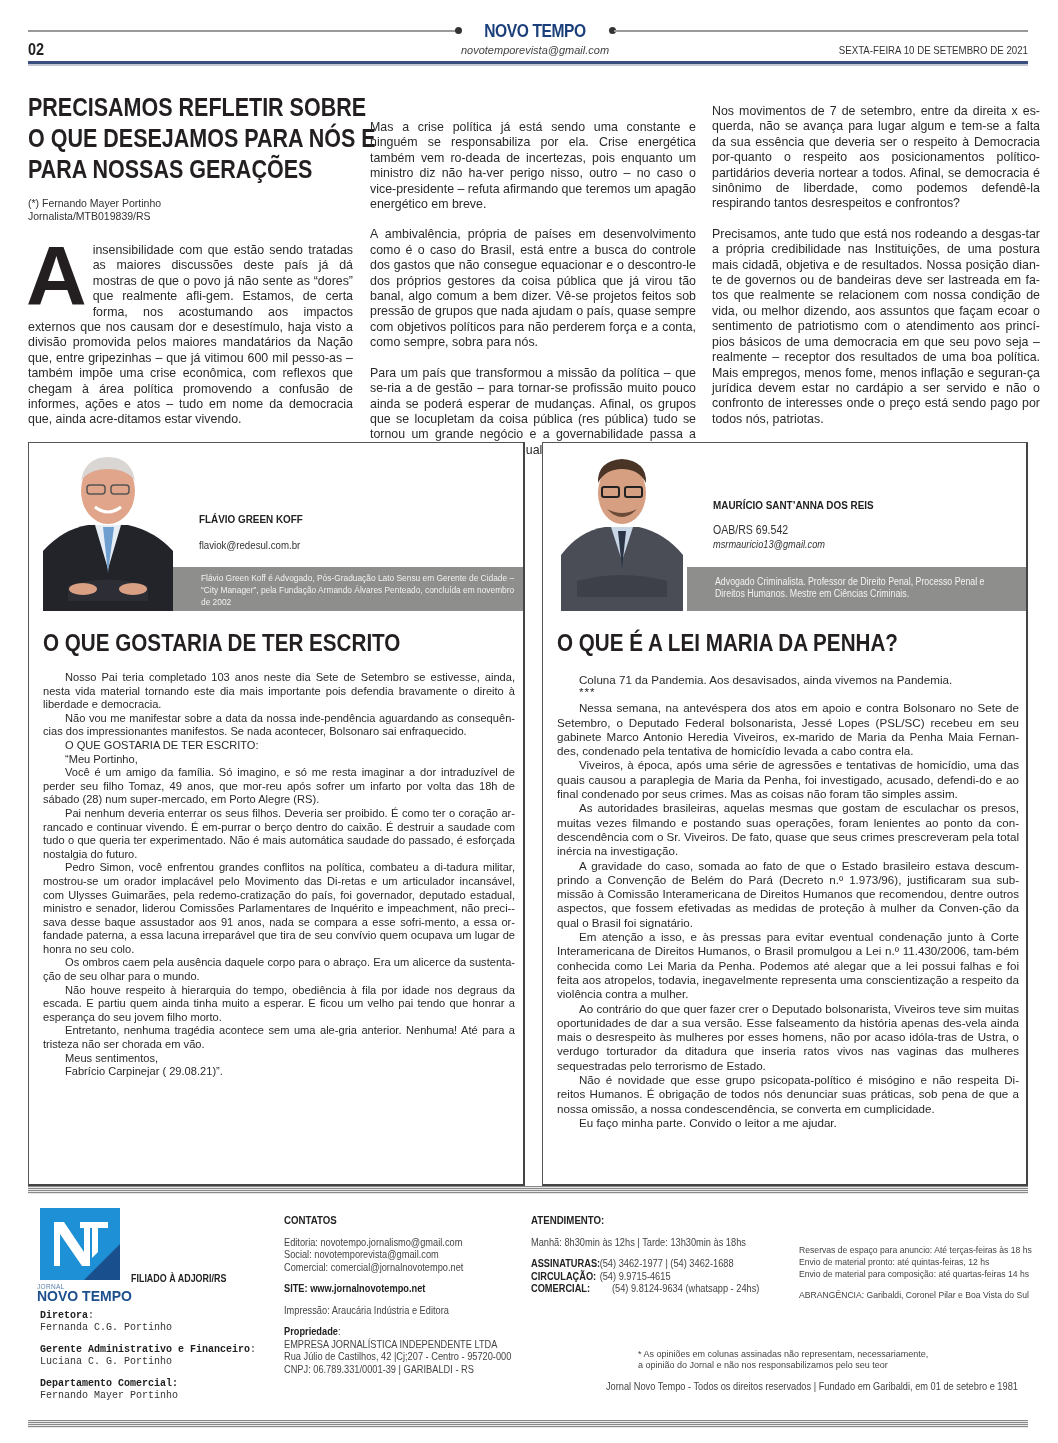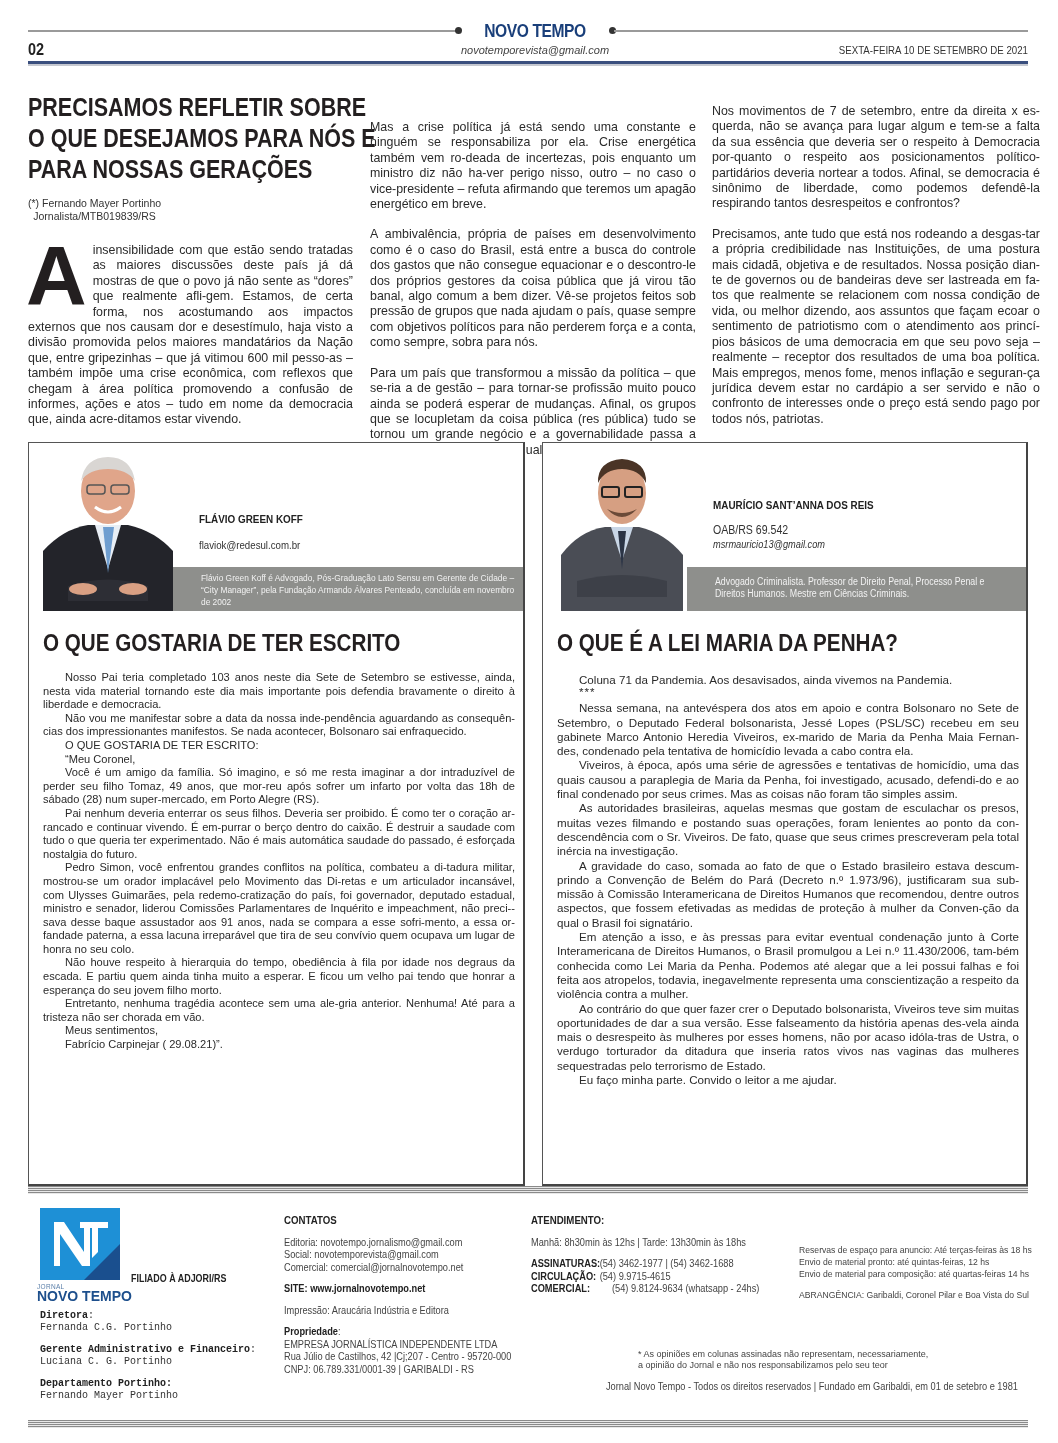--- a/index.html
+++ b/index.html
@@ -24,21 +24,21 @@
   .mh-date { position: absolute; right: 30px; top: 44px; font-size: 11px; color: #333;
     transform: scaleX(0.88); transform-origin: right; }
   .mh-rule-dark { position: absolute; left: 28px; top: 61px; width: 1000px; height: 3px; background: #3a4f7e; }
   .mh-rule-light { position: absolute; left: 28px; top: 64px; width: 1000px; height: 2px; background: #c5c8d0; }
 
   
   .top-article { position: absolute; left: 0; top: 80px; width: 960px; height: 340px; }
   .ta-headline { position: absolute; left: 28px; top: 12px; width: 320px;
     font-weight: bold; font-size: 25px; line-height: 31px; color: #231f20;
     transform: scaleX(0.86); transform-origin: left; white-space: nowrap; }
-  .ta-byline { position: absolute; left: 28px; top: 117px; font-size: 10.5px; line-height: 13px; color: #333; text-align: center; }
+  .ta-byline { position: absolute; left: 28px; top: 117px; font-size: 10.5px; line-height: 13px; color: #333; }
   .ta-col { position: absolute; font-size: 12.4px; line-height: 15.4px; text-align: justify; color: #2a2a2a; }
   .ta-col p { margin-bottom: 15px; }
   .ta-col1 { left: 28px; top: 163px; width: 325px; }
   .ta-col2 { left: 370px; top: 40px; width: 326px; }
   .ta-col3 { left: 712px; top: 24px; width: 328px; }
   .dropcap { float: left; font-size: 84px; line-height: 60px; height: 60px; font-weight: bold;
     margin: 3px 6px 0 -2px; color: #231f20; }
 
   
   .opbox { position: absolute; top: 442px; width: 500px; height: 744px;
@@ -152,24 +152,25 @@
   <div class="op-band-text" style="left:172px; top:129px;">
     <div>Flávio Green Koff é Advogado, Pós-Graduação Lato Sensu em Gerente de Cidade –</div>
     <div>“City Manager”, pela Fundação Armando Álvares Penteado, concluída em novembro</div>
     <div>de 2002</div>
   </div>
   <h2 class="op-title">O QUE GOSTARIA DE TER ESCRITO</h2>
   <div class="op-body">
     <p>Nosso Pai teria completado 103 anos neste dia Sete de Setembro se estivesse, ainda, nesta vida material tornando este dia mais importante pois defendia bravamente o direito à liberdade e democracia.</p>
     <p>Não vou me manifestar sobre a data da nossa inde-pendência aguardando as consequên-cias dos impressionantes manifestos. Se nada acontecer, Bolsonaro sai enfraquecido.</p>
     <p>O QUE GOSTARIA DE TER ESCRITO:</p>
-    <p>“Meu Coronel,</p>
+    <p>“Meu Portinho,</p>
     <p>Você é um amigo da família. Só imagino, e só me resta imaginar a dor intraduzível de perder seu filho Tomaz, 49 anos, que mor-reu após sofrer um infarto por volta das 18h de sábado (28) num super-mercado, em Porto Alegre (RS).</p>
     <p>Pai nenhum deveria enterrar os seus filhos. Deveria ser proibido. É como ter o coração ar-rancado e continuar vivendo. É em-purrar o berço dentro do caixão. É destruir a saudade com tudo o que queria ter experimentado. Não é mais automática saudade do passado, é esforçada nostalgia do futuro.</p>
     <p>Pedro Simon, você enfrentou grandes conflitos na política, combateu a di-tadura militar, mostrou-se um orador implacável pelo Movimento das Di-retas e um articulador incansável, com Ulysses Guimarães, pela redemo-cratização do país, foi governador, deputado estadual, ministro e senador, liderou Comissões Parlamentares de Inquérito e impeachment, não preci--sava desse baque assustador aos 91 anos, nada se compara a esse sofri-mento, a essa or-fandade paterna, a essa lacuna irreparável que tira de seu convívio quem ocupava um lugar de honra  no seu colo.</p>
+    <p>Os ombros caem pela ausência daquele corpo para o abraço. Era um alicerce da sustenta-ção de seu olhar para o mundo.</p>
     <p>Não houve respeito à hierarquia do tempo, obediência à fila por idade nos degraus da escada. E partiu quem ainda tinha muito a esperar. E ficou um velho pai tendo que honrar a esperança do seu jovem filho morto.</p>
     <p>Entretanto, nenhuma tragédia acontece sem uma ale-gria anterior. Nenhuma! Até para a tristeza não ser chorada em vão.</p>
     <p>Meus sentimentos,</p>
     <p>Fabrício Carpinejar ( 29.08.21)”.</p>
   </div>
 </section>
 
 <section class="opbox right">
   <div class="op-band"></div>
   <div class="op-photo">
@@ -196,20 +197,21 @@
   <h2 class="op-title">O QUE É A LEI MARIA DA PENHA?</h2>
   <div class="op-body" style="top:230px;">
     <p>Coluna 71 da Pandemia. Aos desavisados, ainda vivemos na Pandemia.</p>
     <p class="stars">***</p>
     <p style="margin-top:4px">Nessa semana, na antevéspera dos atos em apoio e contra Bolsonaro no Sete de Setembro, o Deputado Federal bolsonarista, Jessé Lopes (PSL/SC) recebeu em seu gabinete Marco Antonio Heredia Viveiros, ex-marido de Maria da Penha Maia Fernan-des, condenado pela tentativa de homicídio levada a cabo contra ela.</p>
     <p>Viveiros, à época, após uma série de agressões e tentativas de homicídio, uma das quais causou a paraplegia de Maria da Penha, foi investigado, acusado, defendi-do e ao final condenado por seus crimes. Mas as coisas não foram tão simples assim.</p>
     <p>As autoridades brasileiras, aquelas mesmas que gostam de esculachar os presos, muitas vezes filmando e postando suas operações, foram lenientes ao ponto da con-descendência com o Sr. Viveiros. De fato, quase que seus crimes prescreveram pela total inércia na investigação.</p>
     <p>A gravidade do caso, somada ao fato de que o Estado brasileiro estava descum-prindo a Convenção de Belém do Pará (Decreto n.º 1.973/96), justificaram sua sub-missão à Comissão Interamericana de Direitos Humanos que recomendou, dentre outros aspectos, que fossem efetivadas as medidas de proteção à mulher da Conven-ção da qual o Brasil foi signatário.</p>
     <p>Em atenção a isso, e às pressas para evitar eventual condenação junto à Corte Interamericana de Direitos Humanos, o Brasil promulgou a Lei n.º 11.430/2006, tam-bém conhecida como Lei Maria da Penha. Podemos até alegar que a lei possui falhas e foi feita aos atropelos, todavia, inegavelmente representa uma conscientização a respeito da violência contra a mulher.</p>
     <p>Ao contrário do que quer fazer crer o Deputado bolsonarista, Viveiros teve sim muitas oportunidades de dar a sua versão. Esse falseamento da história apenas des-vela ainda mais o desrespeito às mulheres por esses homens, não por acaso idóla-tras de Ustra, o verdugo torturador da ditadura que inseria ratos vivos nas vaginas das mulheres sequestradas pelo terrorismo de Estado.</p>
+    <p>Não é novidade que esse grupo psicopata-político é misógino e não respeita Di-reitos Humanos. É obrigação de todos nós denunciar suas práticas, sob pena de que a nossa omissão, a nossa condescendência, se converta em cumplicidade.</p>
     <p>Eu faço minha parte. Convido o leitor a me ajudar.</p>
   </div>
 </section>
 
 <div class="foot-rule top"></div>
 <footer class="footer">
   <div class="logo">
     <svg width="80" height="72" viewBox="0 0 80 72">
       <rect width="80" height="72" fill="#1e90d6"></rect>
       <path d="M14 14 L24 14 L44 44 L44 14 L50 14 L50 58 L42 58 L20 26 L20 58 L14 58 Z" fill="#ffffff"></path>
@@ -226,21 +228,21 @@
   <div class="staff">
     <div class="grp">
       <div><span class="role">Diretora</span><span>:</span></div>
       <div class="person">Fernanda C.G. Portinho</div>
     </div>
     <div class="grp">
       <div><span class="role">Gerente Administrativo e Financeiro</span><span>:</span></div>
       <div class="person">Luciana C. G. Portinho</div>
     </div>
     <div class="grp">
-      <div class="role">Departamento Portinho:</div>
+      <div class="role">Departamento Comercial:</div>
       <div class="person">Fernando Mayer Portinho</div>
     </div>
   </div>
 
   <div class="fcol contacts">
     <span class="cond hd">CONTATOS</span>
     <div class="gap8"></div>
     <span class="cond">Editoria: novotempo.jornalismo@gmail.com</span>
     <span class="cond">Social: novotemporevista@gmail.com</span>
     <span class="cond">Comercial: comercial@jornalnovotempo.net</span>

